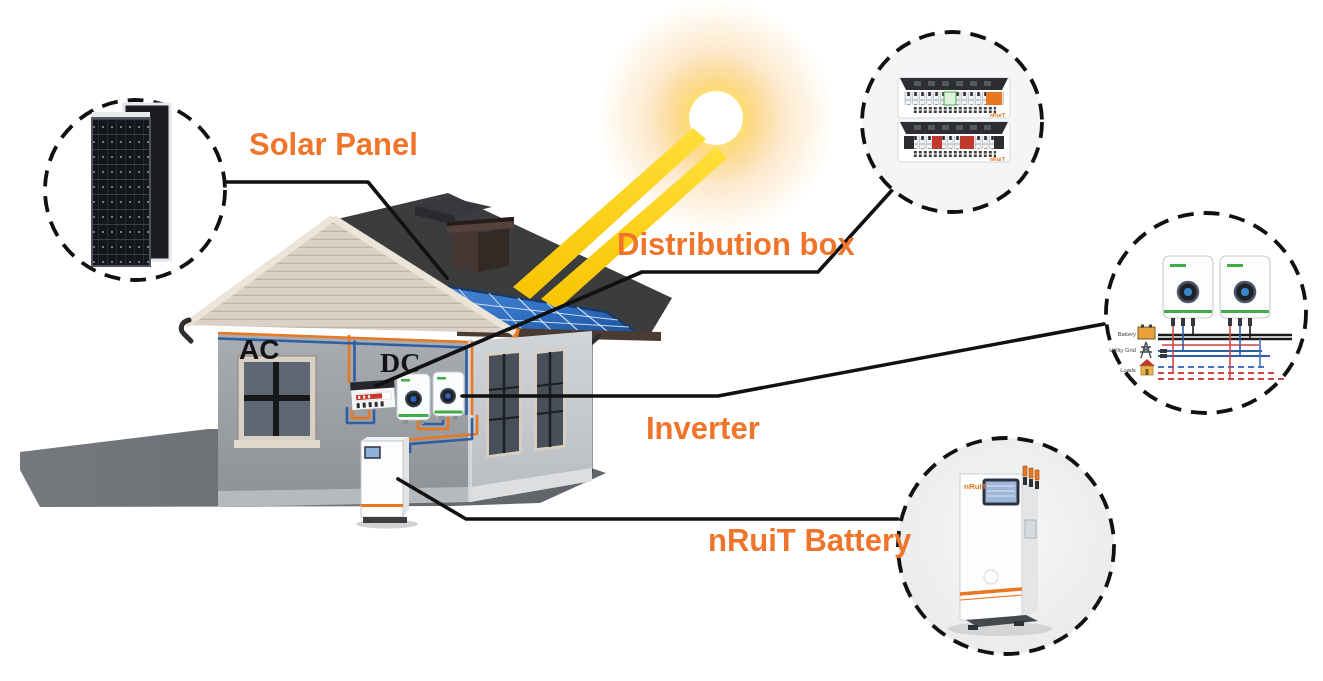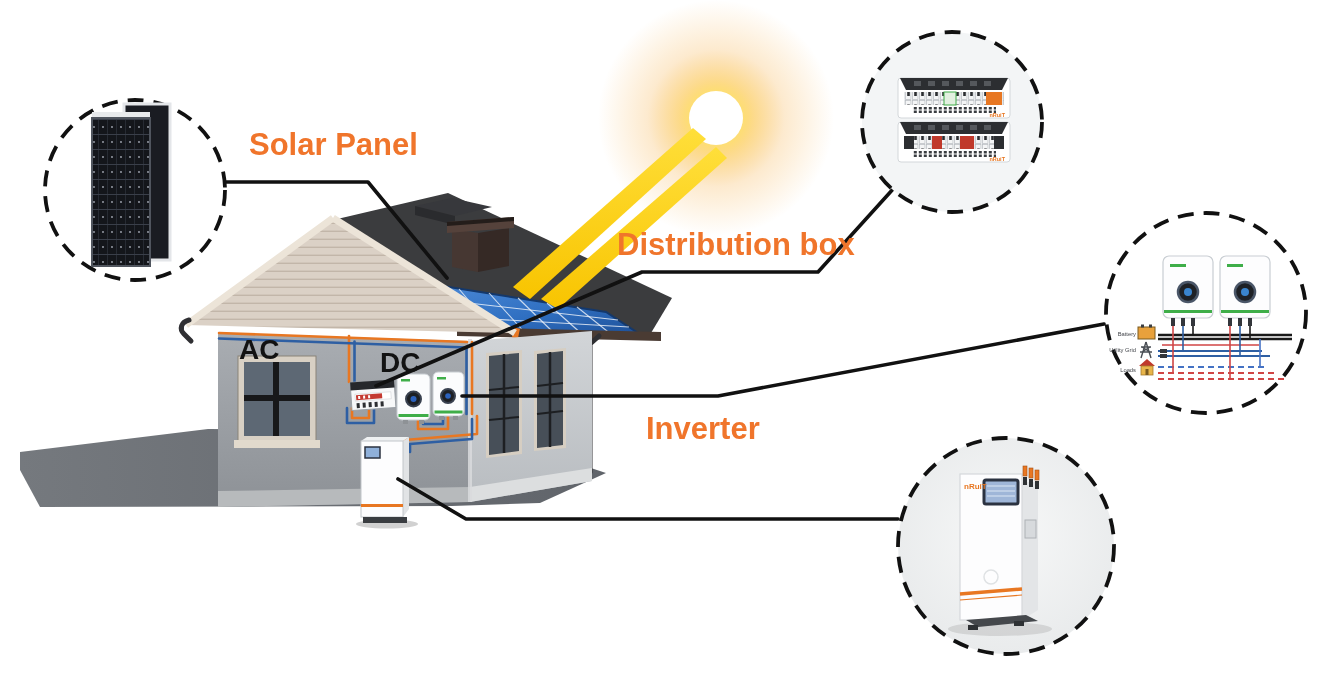--- a/index.html
+++ b/index.html
@@ -7,21 +7,21 @@
          font-family:"Liberation Sans",sans-serif;}
   .stage svg{position:absolute;left:0;top:0;}
   .lbl{position:absolute;font-weight:bold;white-space:nowrap;}
   .lbl-orange{color:#F0752B;font-size:31px;}
   .lbl-dark{color:#121212;font-size:28px;font-weight:800;}
   .solar-label{left:249px;top:127px;}
   .dist-label{left:617px;top:227px;}
   .inv-label{left:646px;top:411px;}
   .batt-label{left:708px;top:523px;}
   .ac-label{left:211px;top:334px;margin-left:28px;}
-  .dc-label{left:380px;top:347px;}
+  .dc-label{left:380px;top:347px;font-family:Liberation Serif, serif;}
   text{font-family:"Liberation Sans",sans-serif;}
 </style>
 </head>
 <body>
 
 <div class="stage">
 
 <svg width="1323" height="681" viewBox="0 0 1323 681">
   <defs>
     <radialGradient id="sunGlow" cx="50%" cy="50%" r="50%">
@@ -377,16 +377,17 @@
       <polygon points="966,620 1026,615 1038,621 978,627" fill="#45484c"></polygon>
       <rect x="968" y="625" width="10" height="5" fill="#2e3134"></rect>
       <rect x="1014" y="621" width="10" height="5" fill="#2e3134"></rect>
     </g>
   </g>
 </svg>
 
 <div class="lbl lbl-orange solar-label">Solar Panel</div>
 <div class="lbl lbl-orange dist-label">Distribution box</div>
 <div class="lbl lbl-orange inv-label">Inverter</div>
+<div class="lbl lbl-orange batt-label">nRuiT Battery</div>
 <div class="lbl lbl-dark ac-label">AC</div>
 <div class="lbl lbl-dark dc-label">DC</div>
 
 </div>
 
 </body></html>

